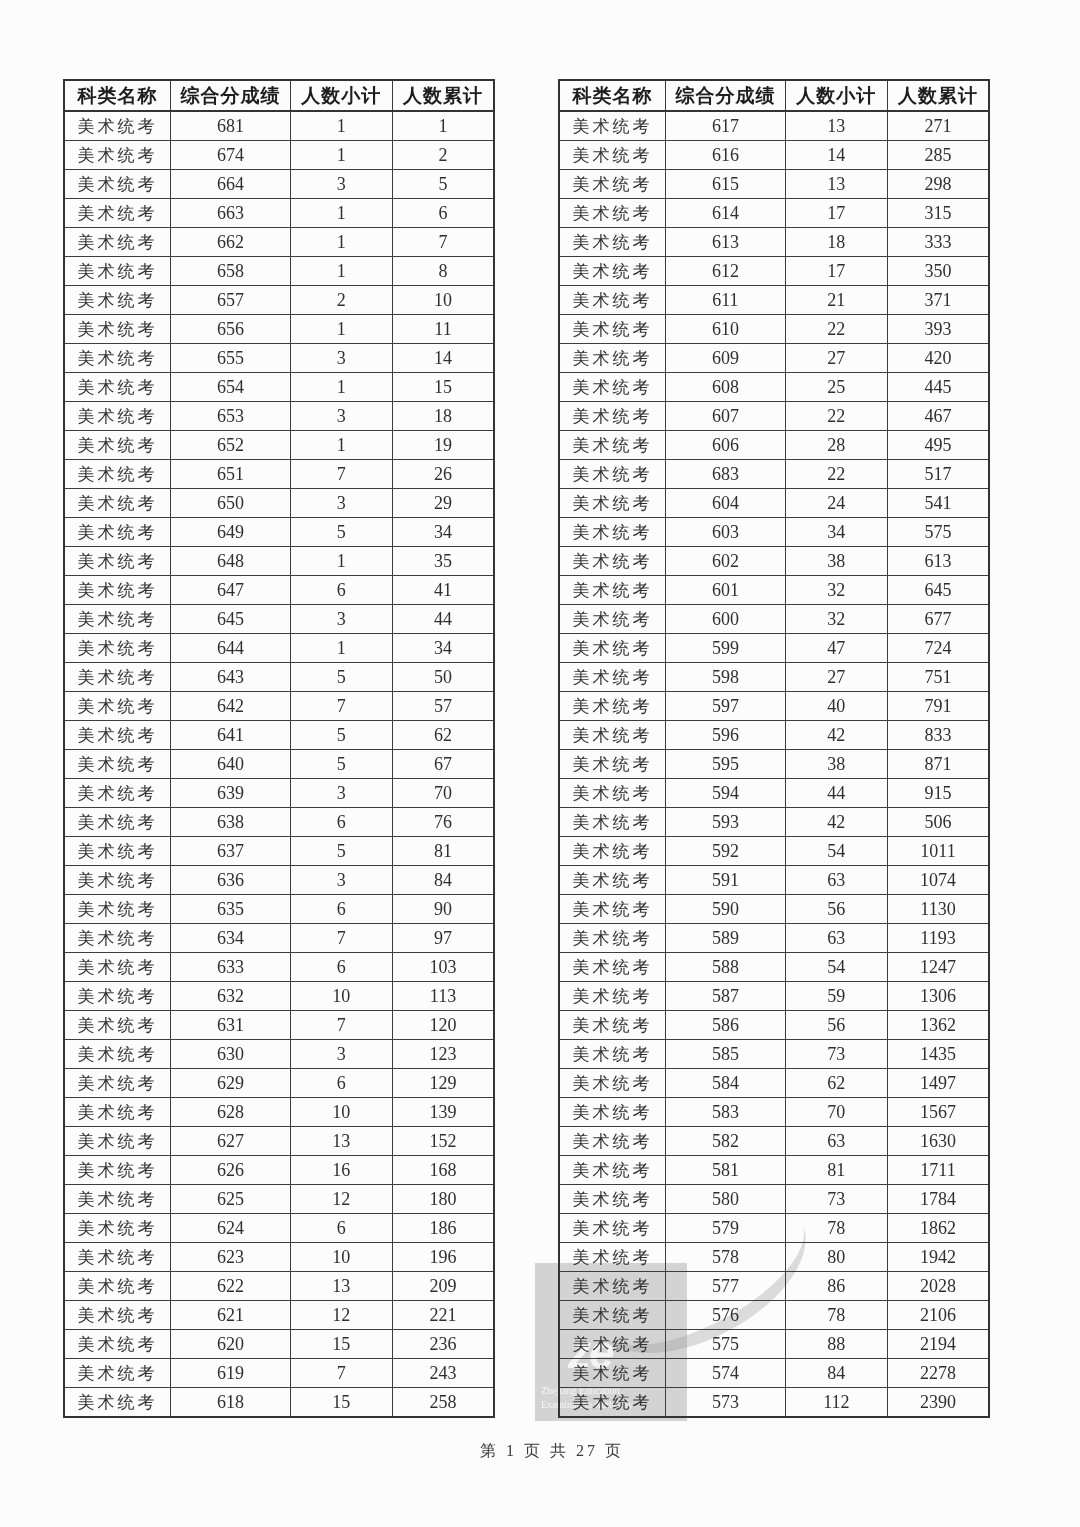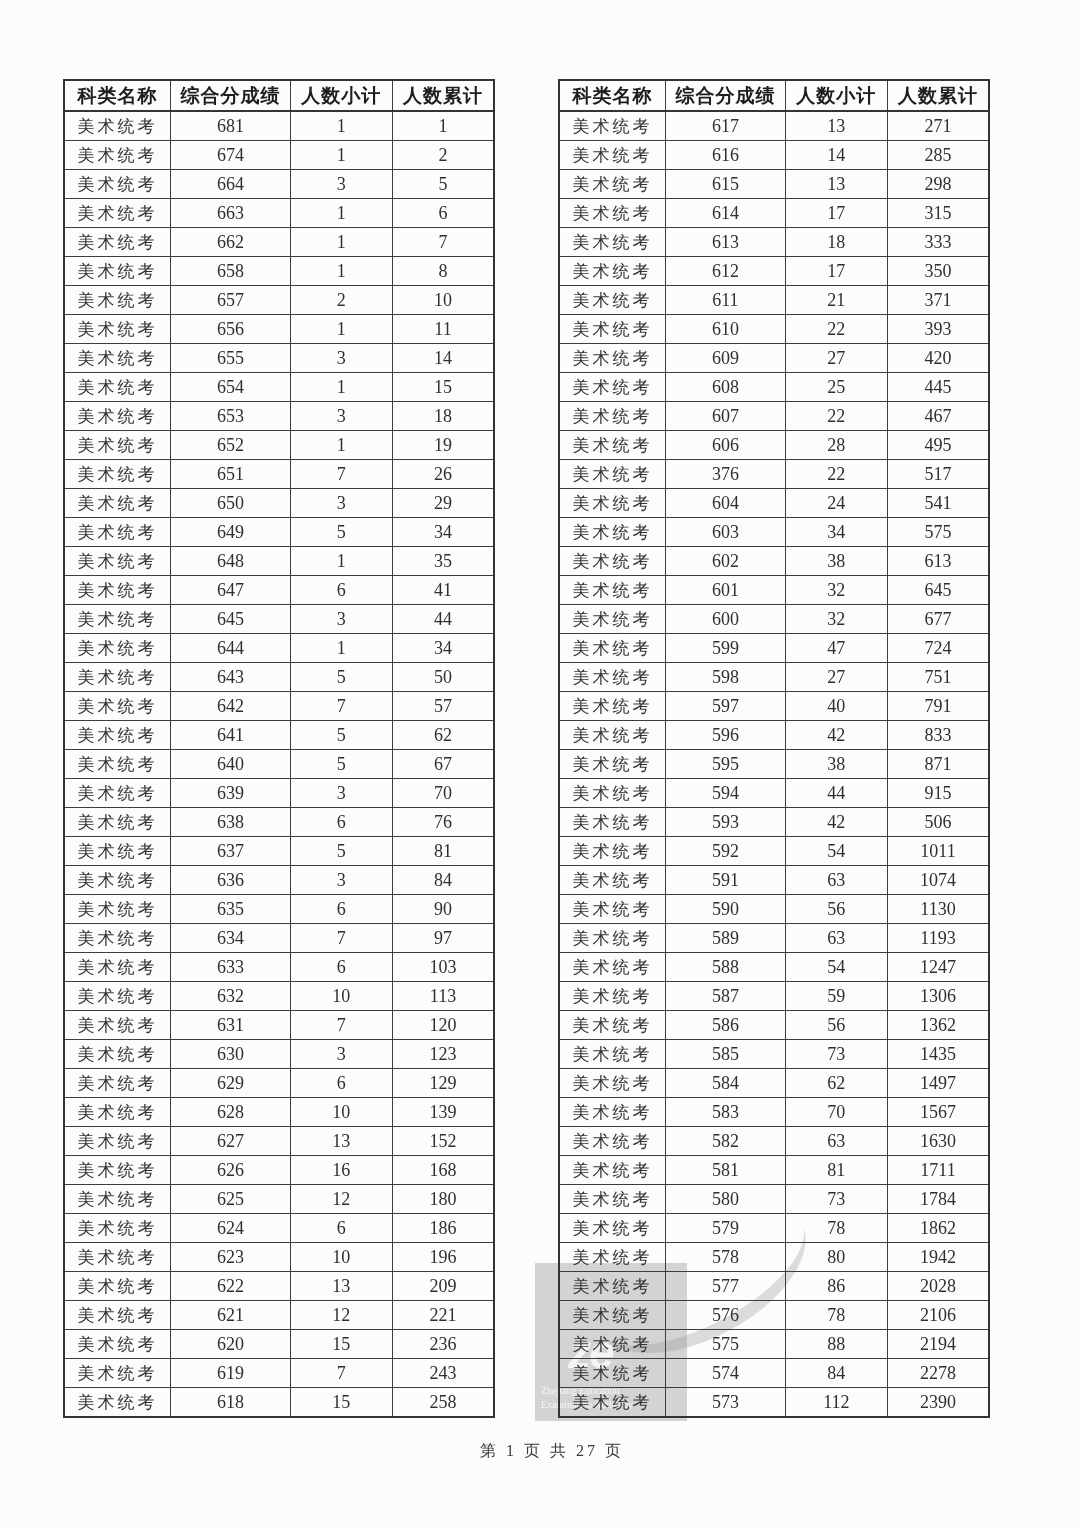--- a/index.html
+++ b/index.html
@@ -490,21 +490,21 @@
           <td class="num">467</td>
         </tr>
         <tr>
           <td class="cat">美术统考</td>
           <td class="num">606</td>
           <td class="num">28</td>
           <td class="num">495</td>
         </tr>
         <tr>
           <td class="cat">美术统考</td>
-          <td class="num">376</td>
+          <td class="num">683</td>
           <td class="num">22</td>
           <td class="num">517</td>
         </tr>
         <tr>
           <td class="cat">美术统考</td>
           <td class="num">604</td>
           <td class="num">24</td>
           <td class="num">541</td>
         </tr>
         <tr>

